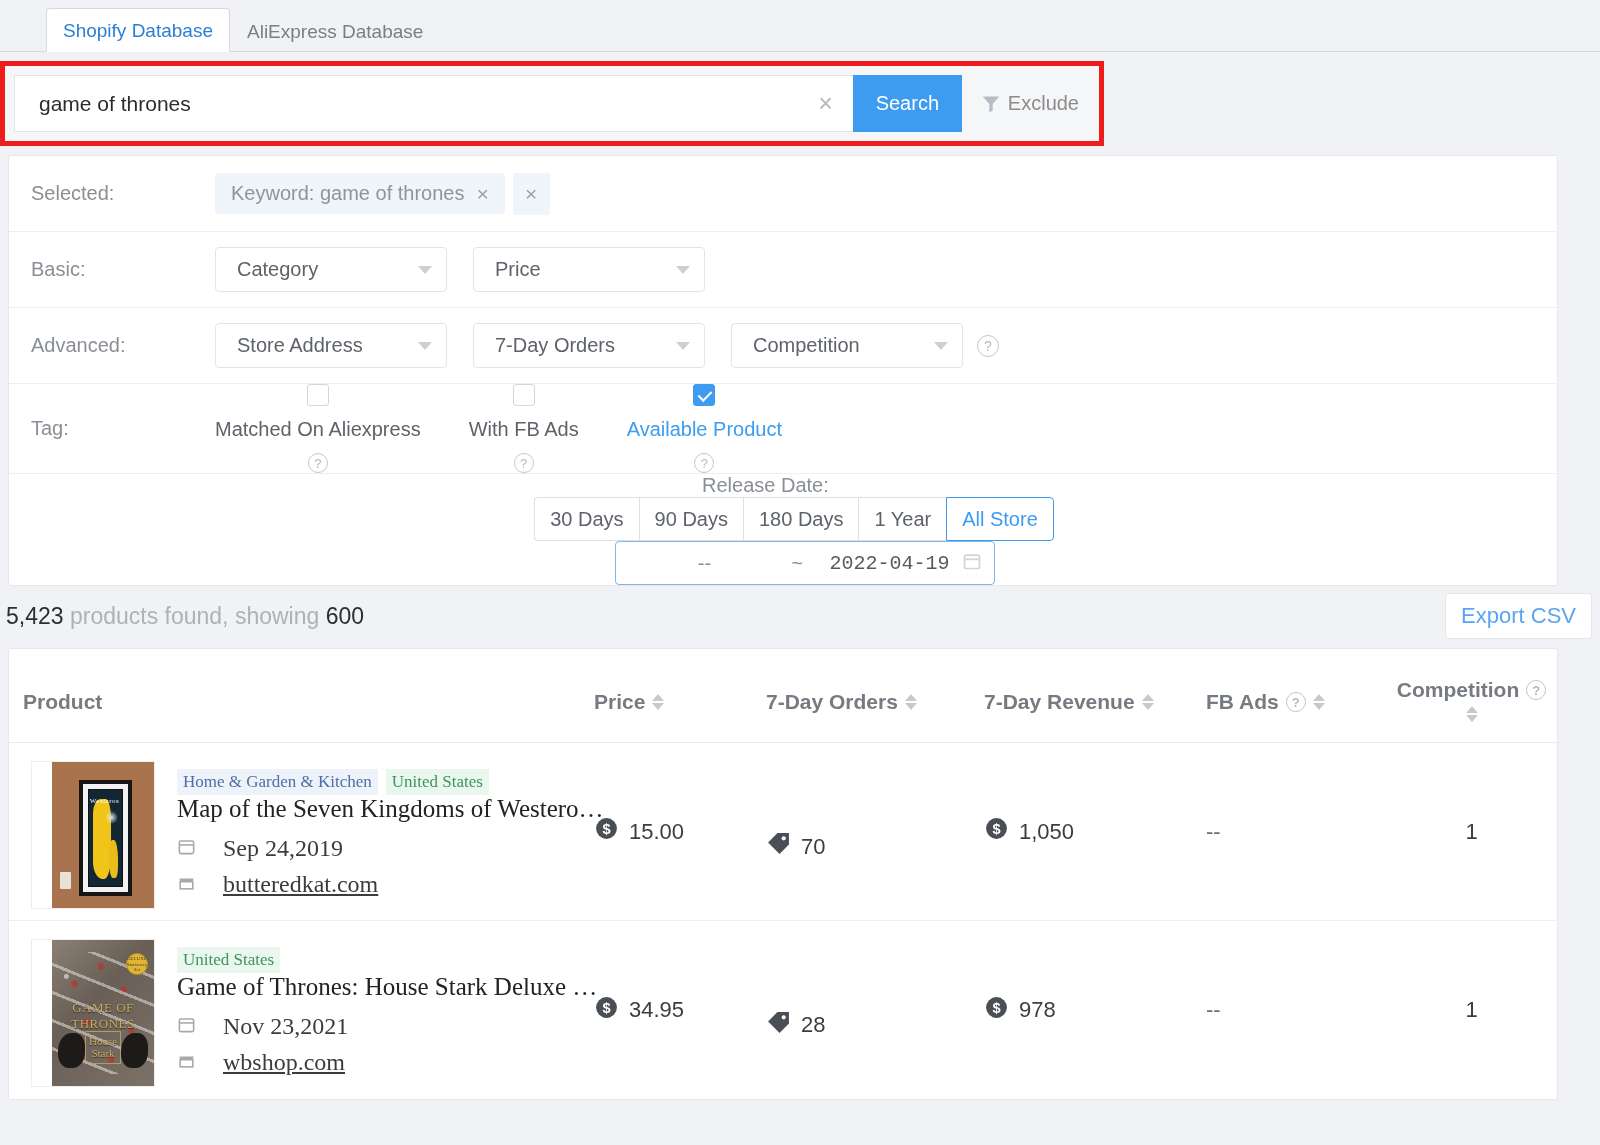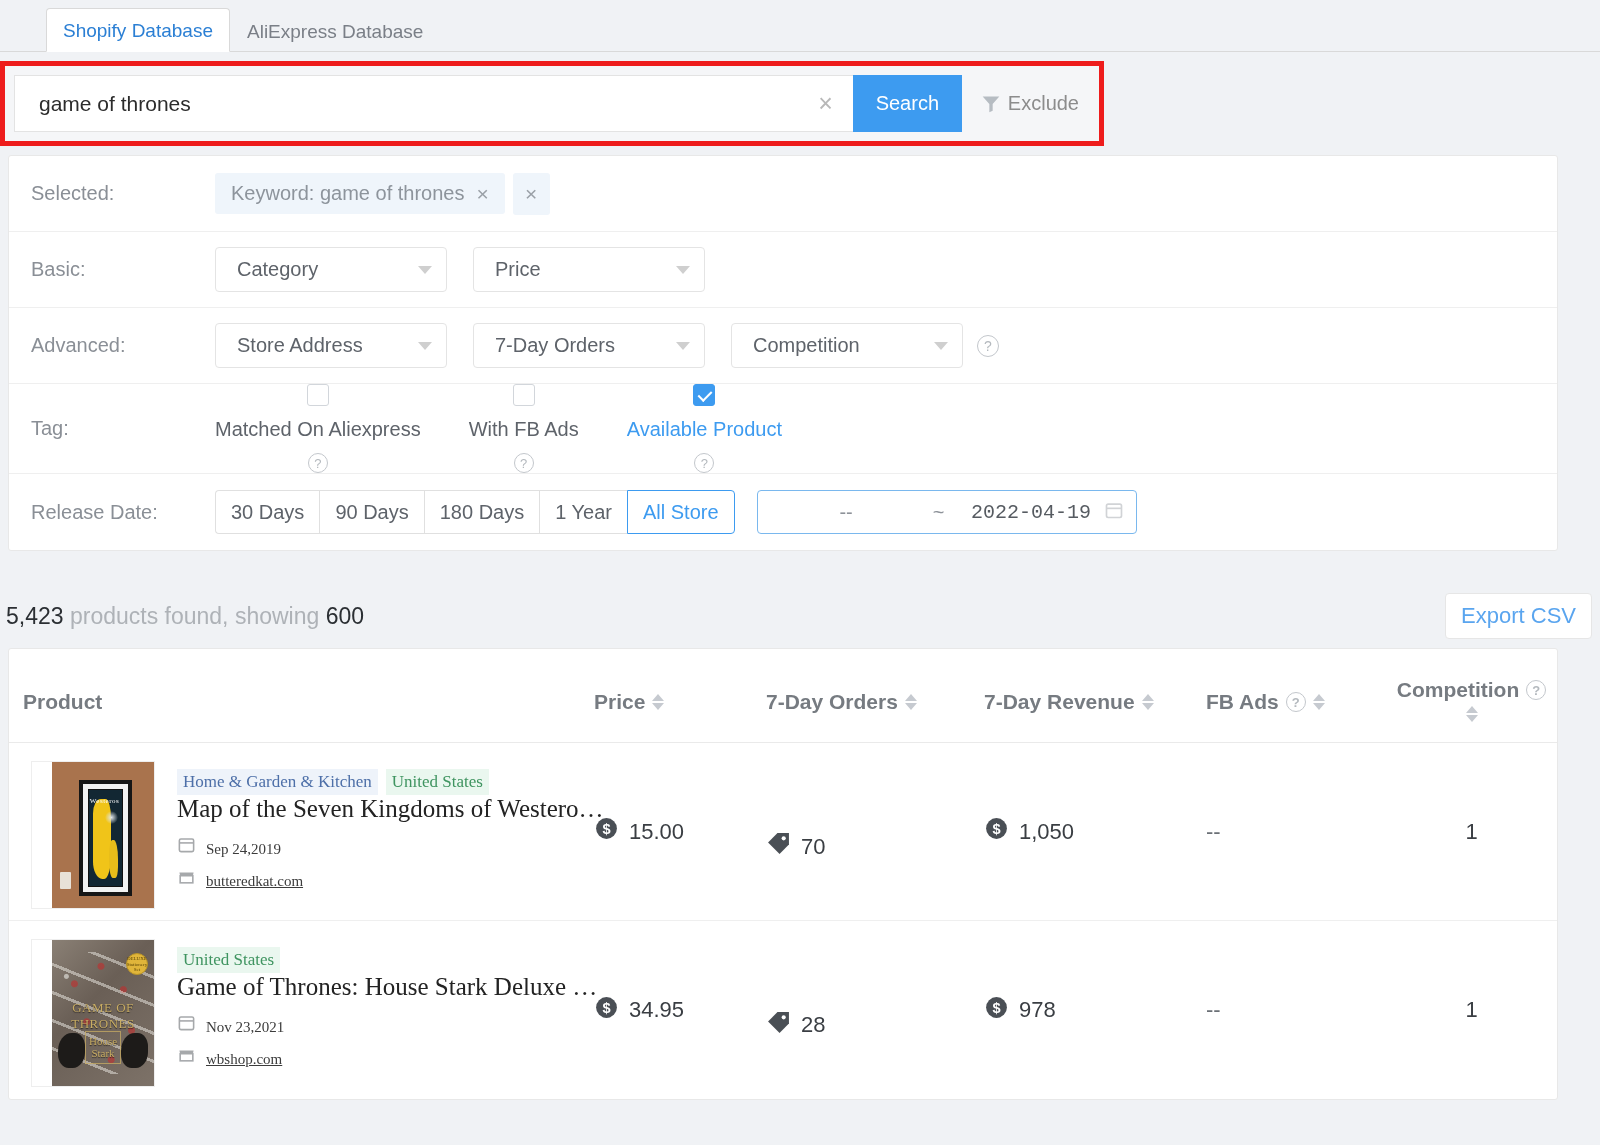--- a/index.html
+++ b/index.html
@@ -117,21 +117,21 @@
     border:1px solid #e8e8e8;
     border-radius:3px;
   }
   .frow{
     display:flex;
     align-items:center;
     padding:0 0 0 22px;
     min-height:76px;
     border-bottom:1px solid #efefef;
   }
-  .frow:last-child{ border-bottom:none; }
+  .frow:last-child{ border-bottom:none;flex-direction:column; }
   .flabel{
     width:184px;
     font-size:20px;
     color:#8a8f96;
     flex-shrink:0;
   }
   .chip{
     display:inline-flex;
     align-items:center;
     gap:12px;
@@ -340,23 +340,23 @@
   .tg.cat{ background:#eef3fa; color:#4d6fa8; }
   .tg.geo{ background:#eaf7ef; color:#3f9460; }
   .ptitle{
     font-family:"Liberation Serif", serif;
     font-size:25px;
     color:#232323;
     margin-bottom:12px;
     white-space:nowrap;
   }
   .pmeta{
-    display:flex;align-items:flex-end;gap:10px;
+    display:flex;align-items:flex-end;gap:27px;
     font-family:"Liberation Serif", serif;
-    font-size:15px;
+    font-size:24px;
     color:#3c3c3c;
     margin-bottom:9px;
   }
   .pmeta a{ color:#3c3c3c; text-decoration:underline; }
   .ico{ width:19px;height:19px;opacity:.55;flex-shrink:0; }
 
   .cell{ display:flex; align-items:center; gap:10px; font-size:22px; color:#3a3e43; }
   .cell-price{ width:172px; }
   .cell-orders{ width:218px;margin-top:30px; }
   .cell-rev{ width:222px; }

